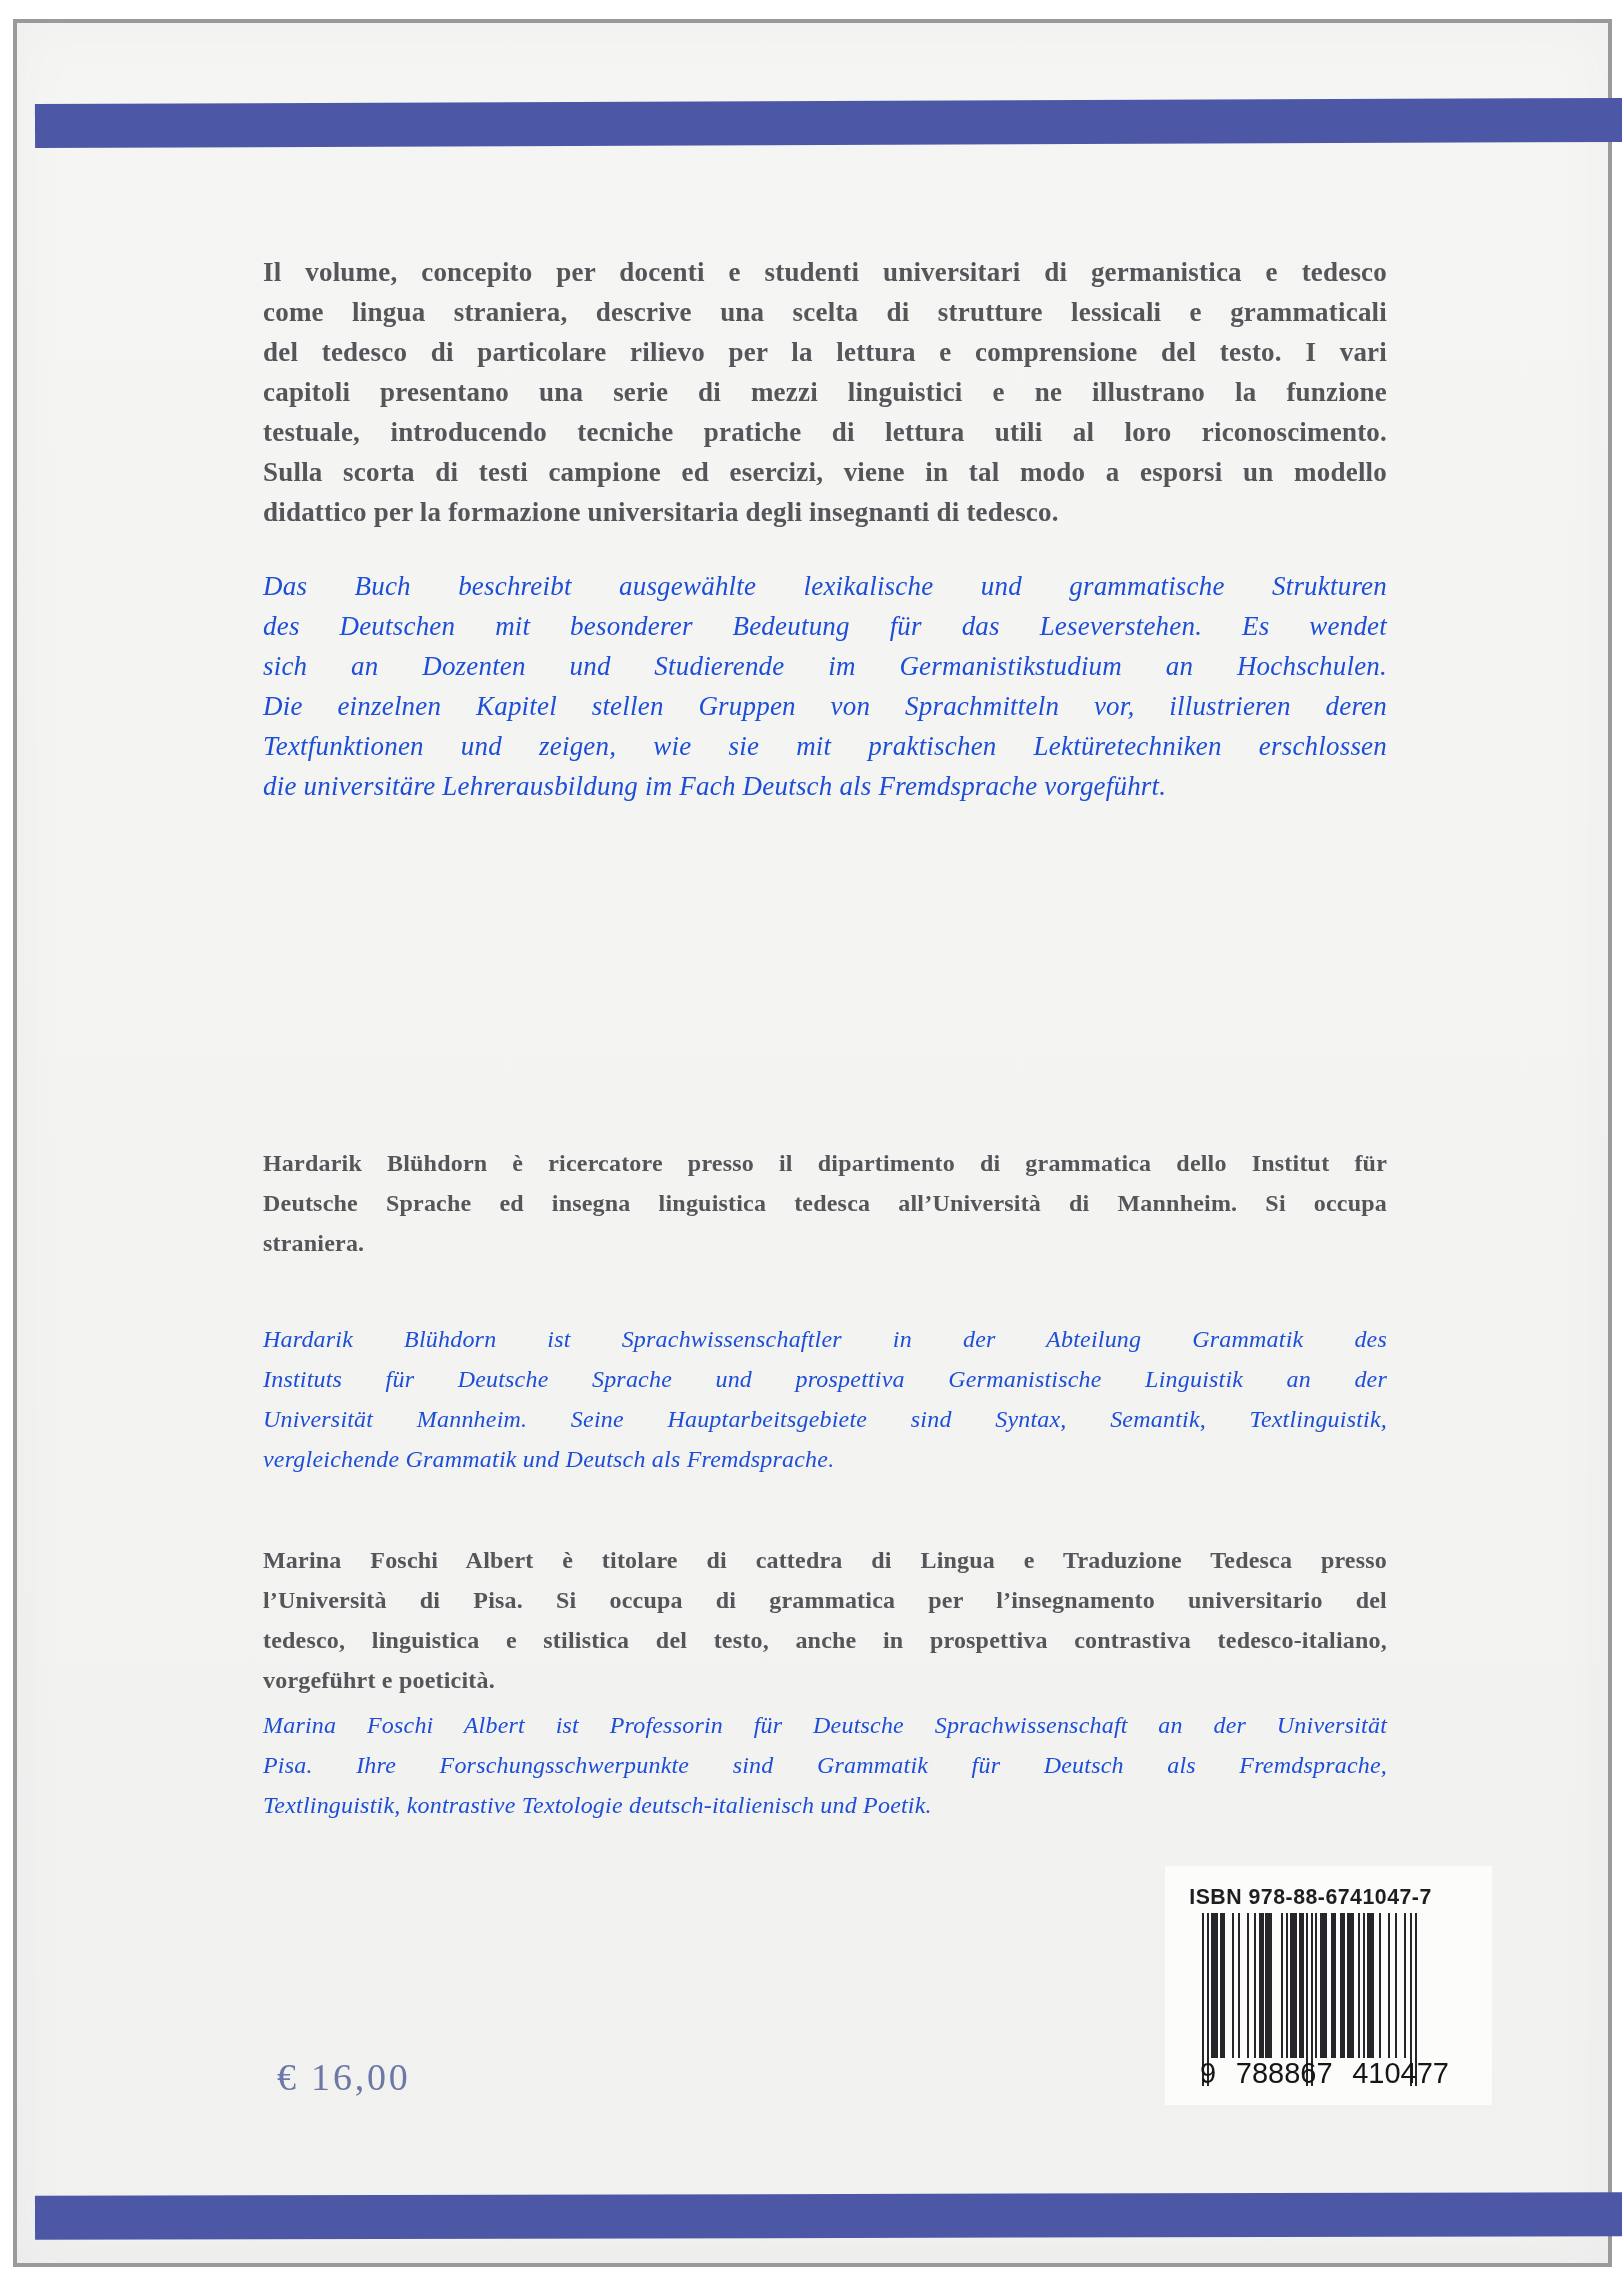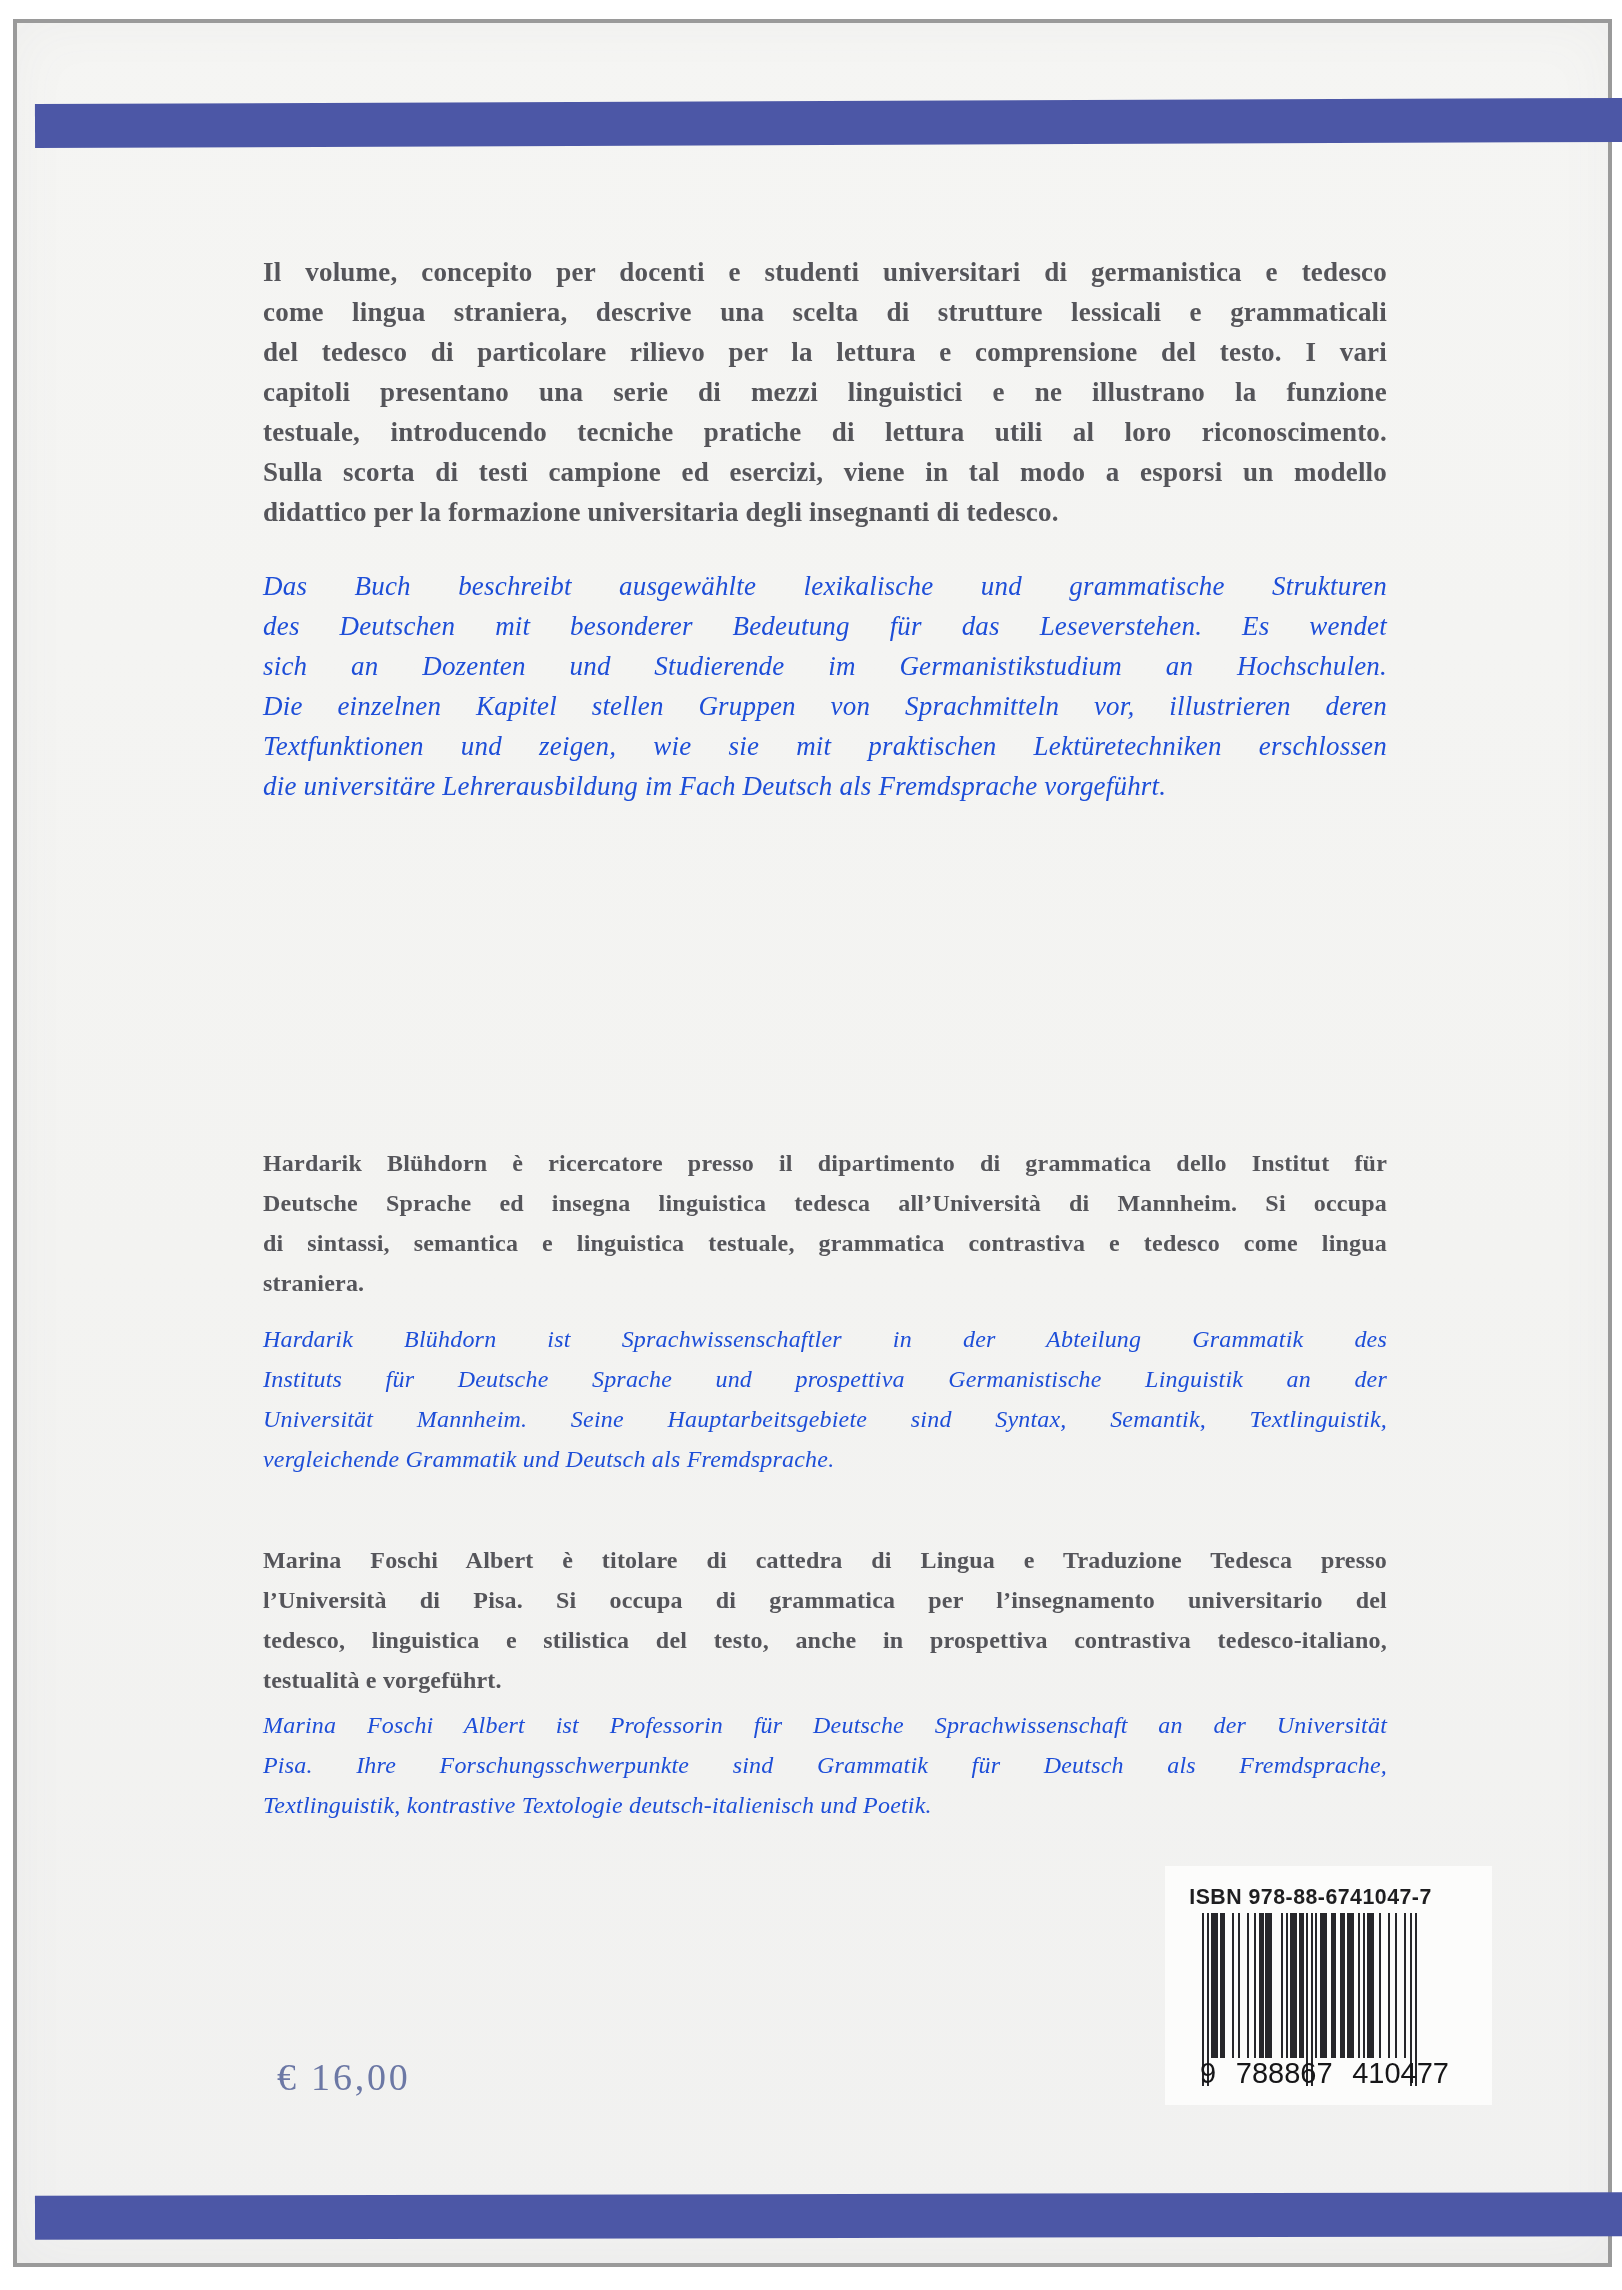--- a/index.html
+++ b/index.html
@@ -117,36 +117,35 @@
       <div class="line">des Deutschen mit besonderer Bedeutung für das Leseverstehen. Es wendet</div>
       <div class="line">sich an Dozenten und Studierende im Germanistikstudium an Hochschulen.</div>
       <div class="line">Die einzelnen Kapitel stellen Gruppen von Sprachmitteln vor, illustrieren deren</div>
       <div class="line">Textfunktionen und zeigen, wie sie mit praktischen Lektüretechniken erschlossen</div>
       <div class="line last">die universitäre Lehrerausbildung im Fach Deutsch als Fremdsprache vorgeführt.</div>
     </div>
 
   <div class="para bio it" style="top:1143px">
       <div class="line">Hardarik Blühdorn è ricercatore presso il dipartimento di grammatica dello Institut für</div>
       <div class="line">Deutsche Sprache ed insegna linguistica tedesca all’Università di Mannheim. Si occupa</div>
-      <div class="line">di sintassi, semantica e linguistica testuale, grammatica contrastiva e tedesco come lingua</div>
       <div class="line last">straniera.</div>
     </div>
 
   <div class="para bio de" style="top:1319px">
       <div class="line">Hardarik Blühdorn ist Sprachwissenschaftler in der Abteilung Grammatik des</div>
       <div class="line">Instituts für Deutsche Sprache und prospettiva Germanistische Linguistik an der</div>
       <div class="line">Universität Mannheim. Seine Hauptarbeitsgebiete sind Syntax, Semantik, Textlinguistik,</div>
       <div class="line last">vergleichende Grammatik und Deutsch als Fremdsprache.</div>
     </div>
 
   <div class="para bio it" style="top:1540px">
       <div class="line">Marina Foschi Albert è titolare di cattedra di Lingua e Traduzione Tedesca presso</div>
       <div class="line">l’Università di Pisa. Si occupa di grammatica per l’insegnamento universitario del</div>
       <div class="line">tedesco, linguistica e stilistica del testo, anche in prospettiva contrastiva tedesco-italiano,</div>
-      <div class="line last">testualità e vorgeführt.</div>
+      <div class="line last">vorgeführt e poeticità.</div>
     </div>
 
   <div class="para bio de" style="top:1705px">
       <div class="line">Marina Foschi Albert ist Professorin für Deutsche Sprachwissenschaft an der Universität</div>
       <div class="line">Pisa. Ihre Forschungsschwerpunkte sind Grammatik für Deutsch als Fremdsprache,</div>
       <div class="line last">Textlinguistik, kontrastive Textologie deutsch-italienisch und Poetik.</div>
     </div>
 
   <div class="isbn-panel"></div>
 

